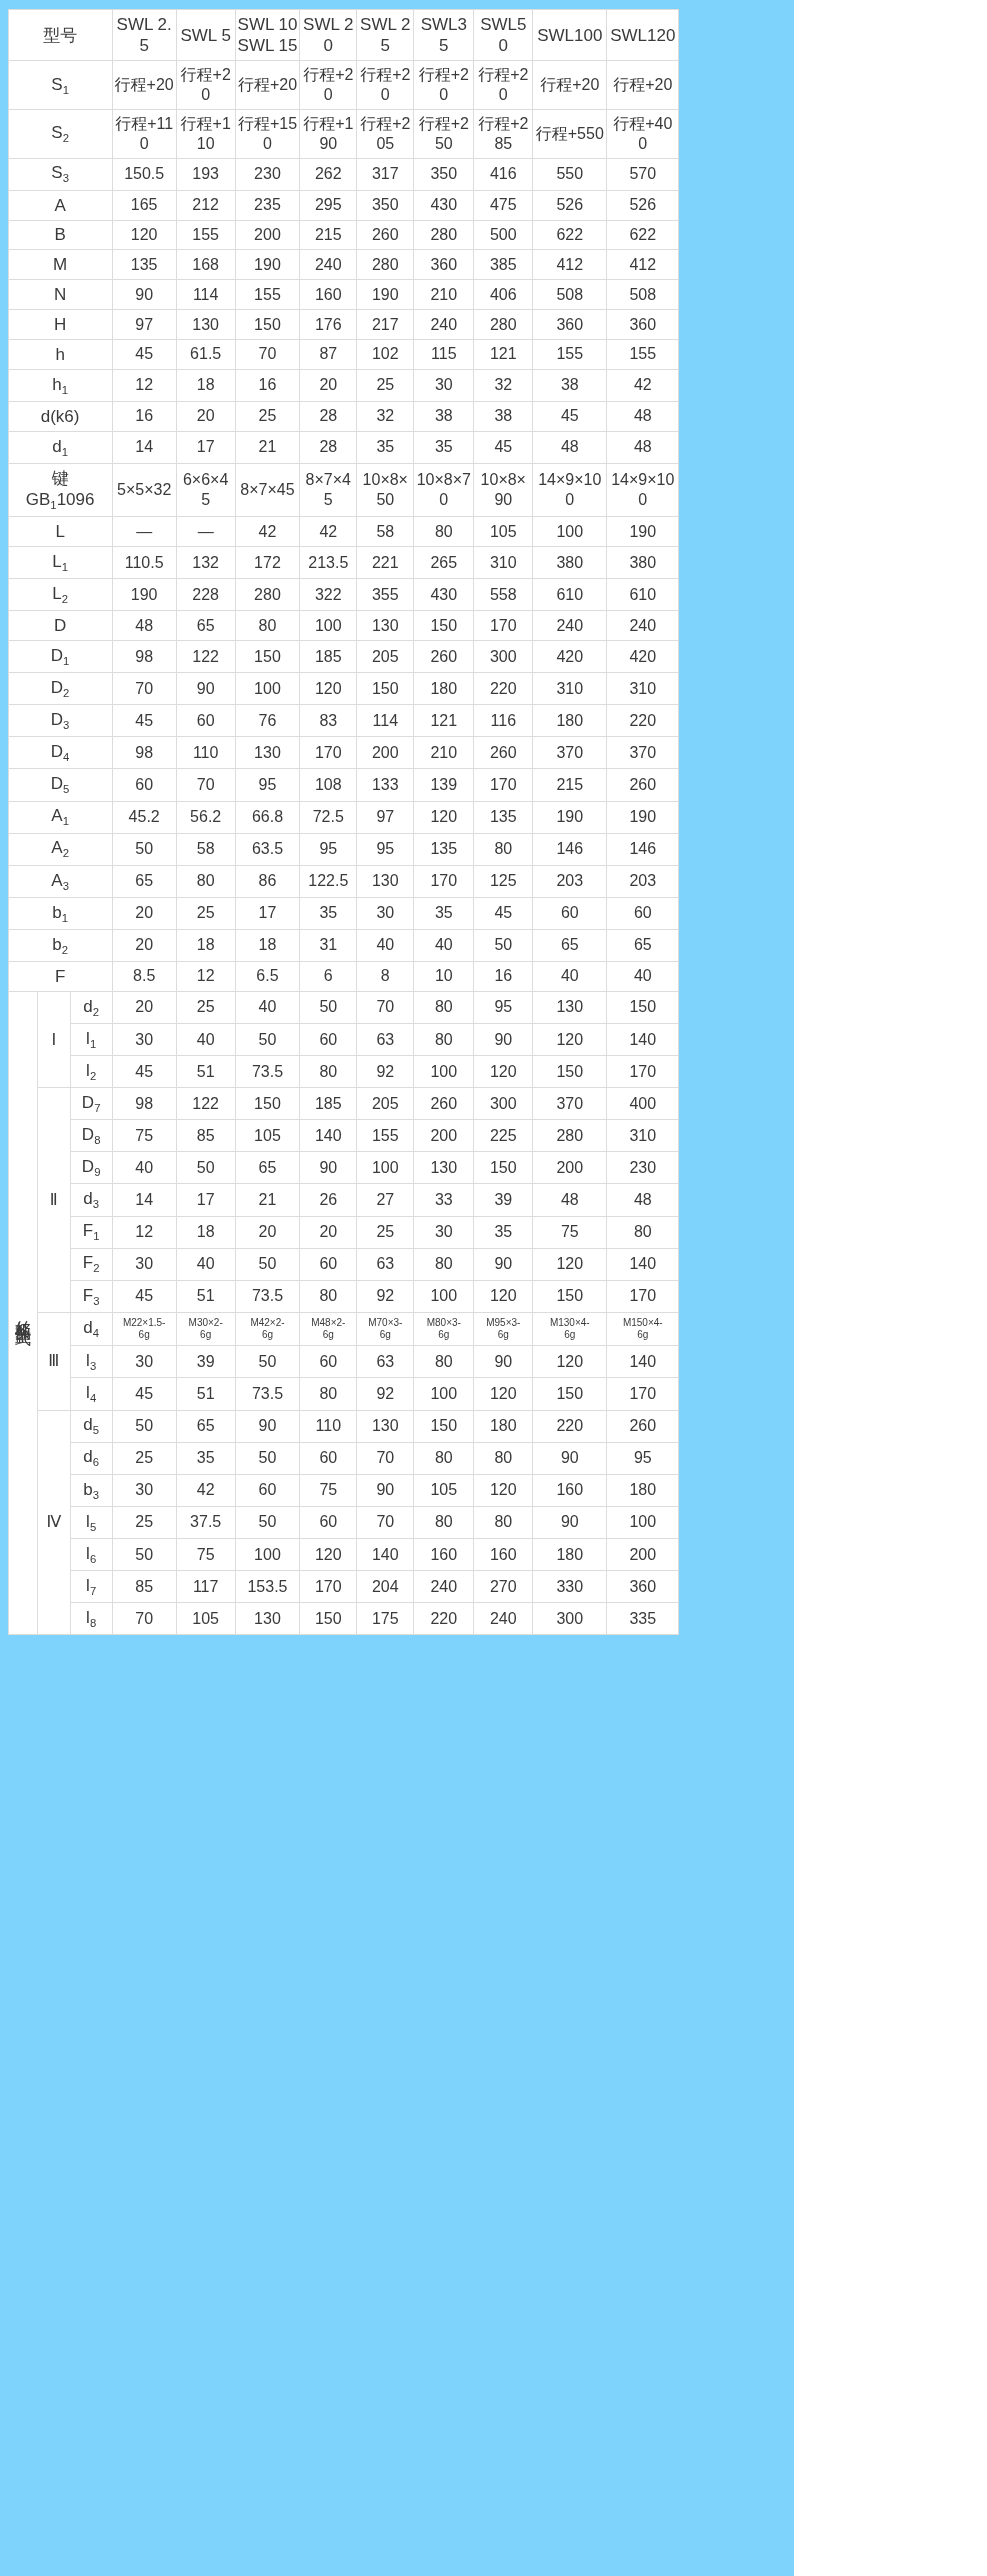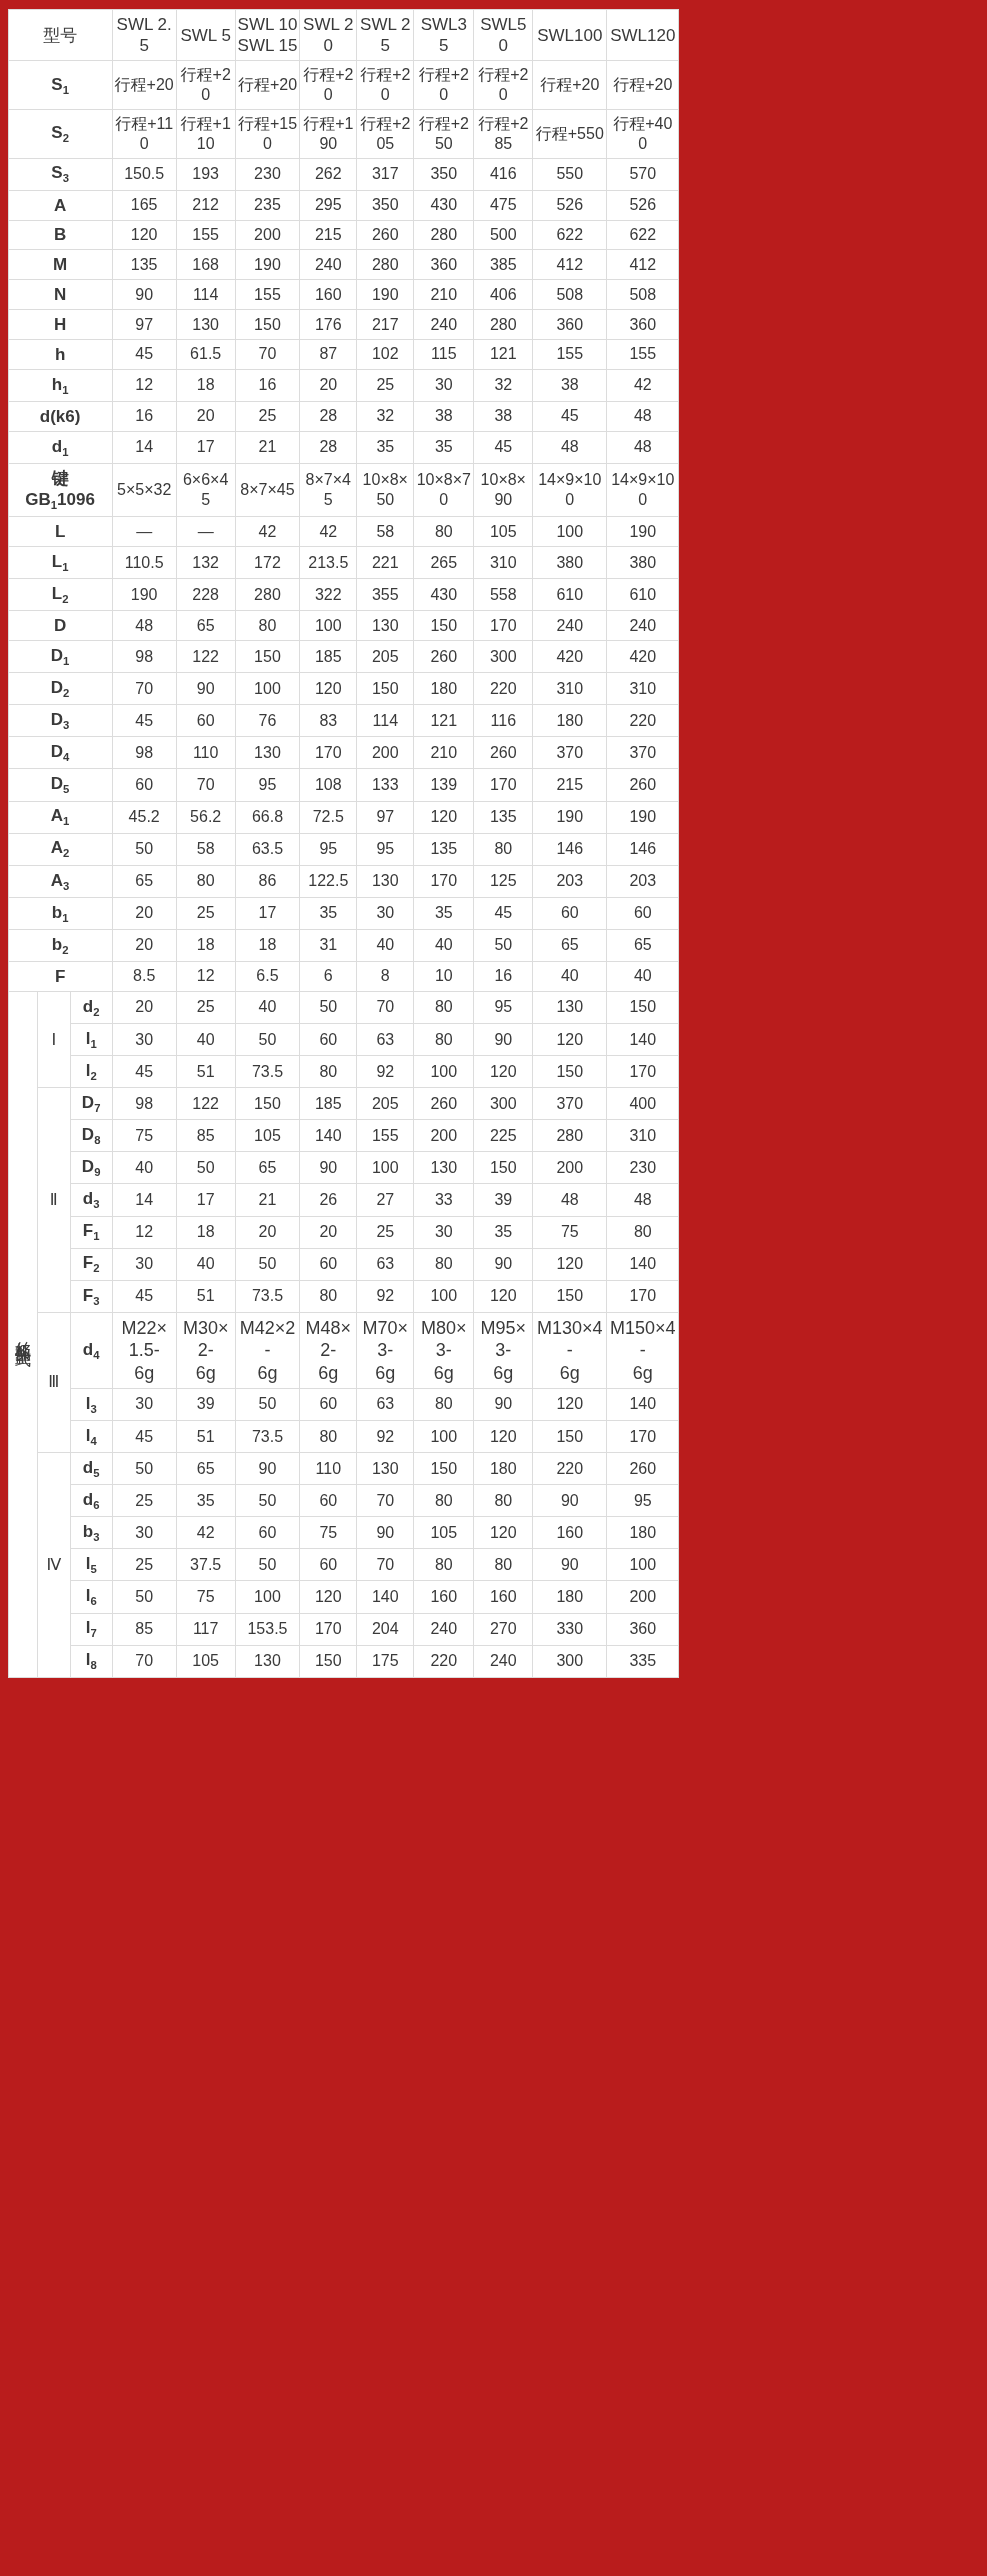--- a/index.html
+++ b/index.html
@@ -1,33 +1,33 @@
 <!DOCTYPE html>
 <html style="font-size:15px"><head>
 <meta charset="utf-8">
 <style>
   html,body{margin:0;padding:0;background:#ffffff;}
   body{font-family:"Liberation Sans","DejaVu Sans",sans-serif;color:#333;}
-  #page{width:987px;height:2576px;position:relative;overflow:hidden;background:#b91c1c;}
+  #page{width:794px;height:2576px;position:relative;overflow:hidden;background:#7dd3fc;}
   table.spec{border-collapse:collapse;table-layout:fixed;margin-left:7.6px;margin-top:9.4px;}
   table.spec td,table.spec th{
     border:0.9px solid #dcdcdc;
     text-align:center;
     vertical-align:middle;
     font-size:16px;
     font-weight:normal;
     color:#3a3a3a;
     padding:3.8px 1.9px;
     line-height:1.25;
     background:#fff;
     word-break:break-all;
   }
-  table.spec td.lbl{font-size:17px;font-weight:bold;}
+  table.spec td.lbl{font-size:17px;}
   table.spec td.small{font-size:16px;}
-  table.spec td.tiny{font-size:18px;}
+  table.spec td.tiny{font-size:10px;}
   table.spec td.hdr{font-size:17px;}
   .sub{font-size:11.3px;vertical-align:sub;}
   td.vert{
     font-size:17px;
     width:24.5px;
   }
   .vtext{
     writing-mode:vertical-rl;
     text-orientation:upright;
     letter-spacing:1.9px;

